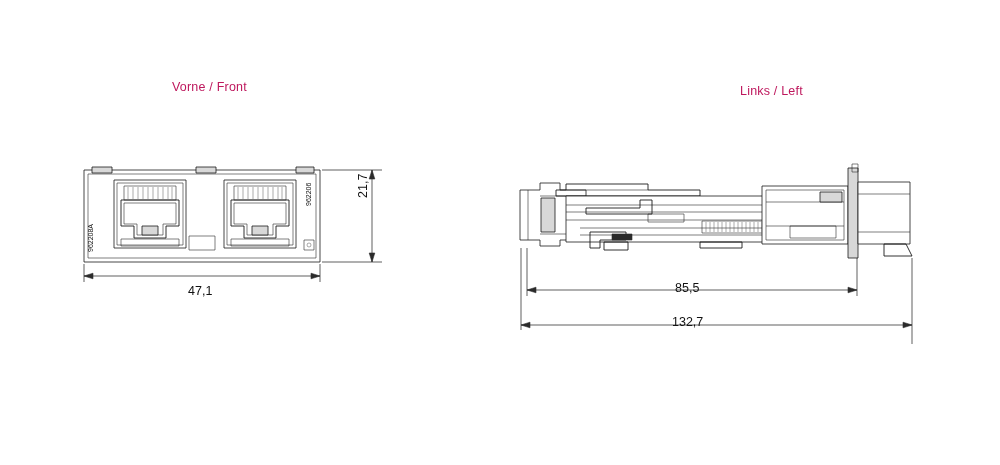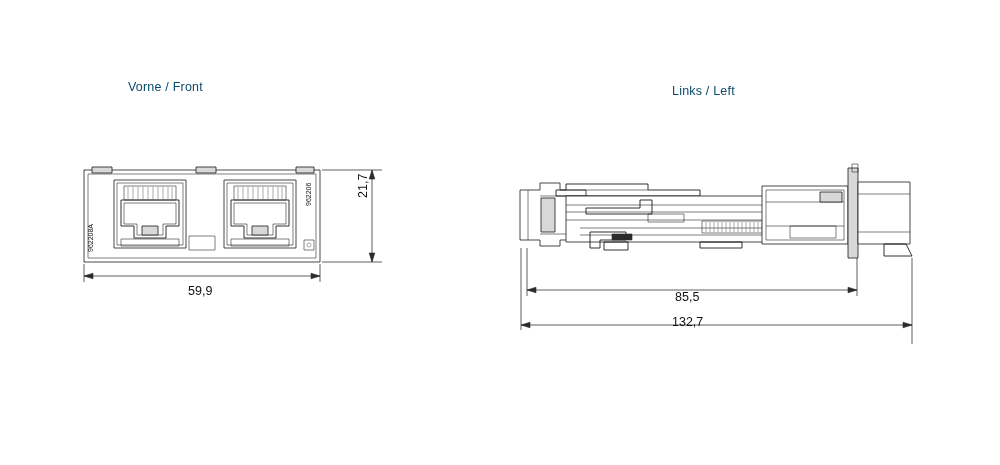--- a/index.html
+++ b/index.html
@@ -15,40 +15,41 @@
     font-family: "Liberation Sans", sans-serif;
     color: #1a1a1a;
   }
   .stage {
     position: absolute;
     inset: 0;
   }
   .view-title {
     position: absolute;
     font-size: 12.5px;
-    color: #0c4a6e;
+    color: #be185d;
     letter-spacing: 0.2px;
     white-space: nowrap;
+    margin-left: 44px;
   }
   #front-title { left: 128px; top: 80px; }
-  #left-title  { left: 672px; top: 84px; text-align: right; }
+  #left-title  { left: 696px; top: 84px; text-align: right; }
 
   .dim-label {
     position: absolute;
     font-size: 12.5px;
     color: #111111;
     white-space: nowrap;
   }
   #dim-599-label { left: 188px; top: 284px; }
   #dim-217-label {
     left: 356px; top: 198px;
     transform: rotate(-90deg);
     transform-origin: left top;
   }
-  #dim-855-label { left: 675px; top: 290px; }
+  #dim-855-label { left: 675px; top: 281px; }
   #dim-1005-label { left: 672px; top: 315px; }
 
   svg.drawing {
     position: absolute;
     left: 0;
     top: 0;
     width: 1000px;
     height: 465px;
   }
   svg.drawing * {
@@ -68,21 +69,21 @@
   }
 </style>
 </head>
 <body>
 
 <div class="stage">
 
   <div class="view-title" id="front-title">Vorne / Front</div>
   <div class="view-title" id="left-title">Links / Left</div>
 
-  <div class="dim-label" id="dim-599-label">59,9</div>
+  <div class="dim-label" id="dim-599-label">47,1</div>
   <div class="dim-label" id="dim-217-label">21,7</div>
   <div class="dim-label" id="dim-855-label">85,5</div>
   <div class="dim-label" id="dim-1005-label">132,7</div>
 
   <svg class="drawing" viewBox="0 0 1000 465" xmlns="http://www.w3.org/2000/svg">
 
     <g>
 
       <rect class="fill-w" x="84" y="170" width="236" height="92"></rect>
 

